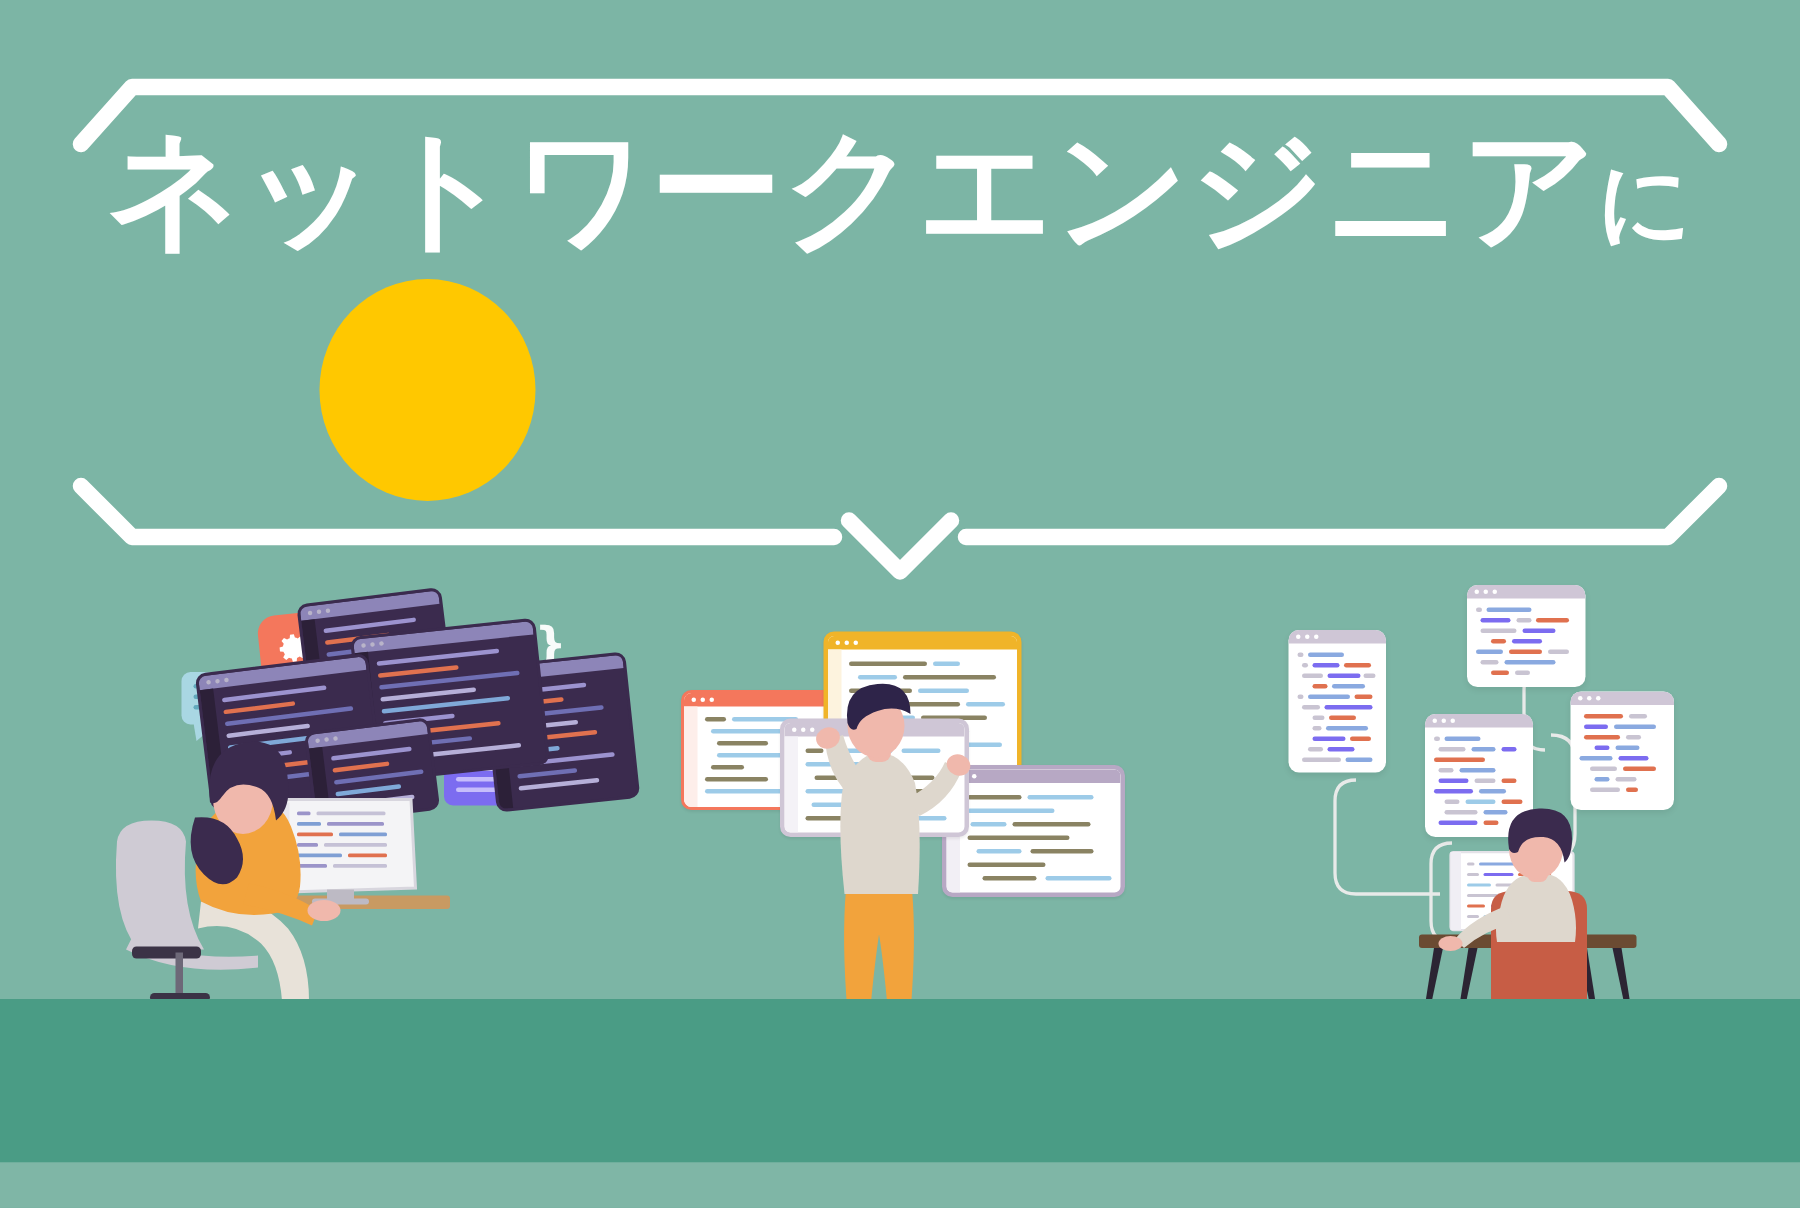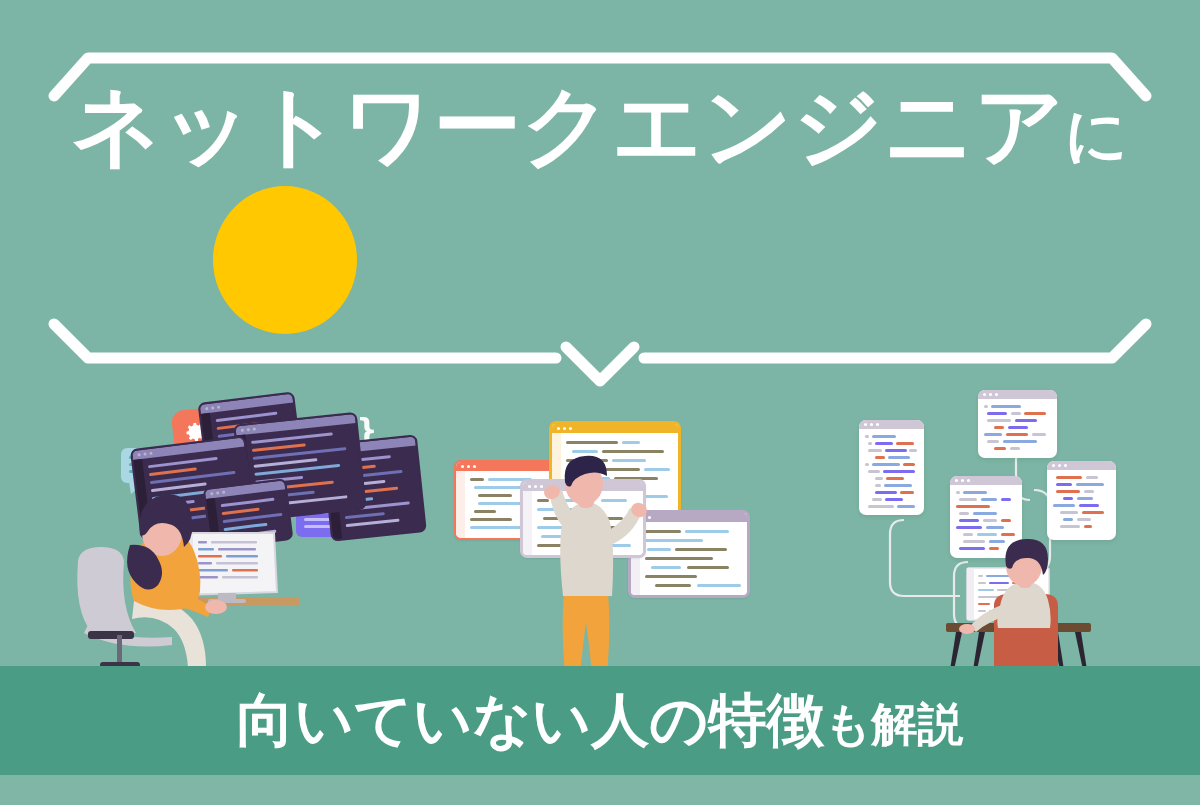--- a/index.html
+++ b/index.html
@@ -510,17 +510,14 @@
 
     <div class="title-line title-1">
       <span>ネットワークエンジニア</span><span class="tail">に</span>
     </div>
 
   </div>
 
   <div class="band-dark"></div>
   <div class="band-bot"></div>
 
-  <div class="subtitle">
-    <span>向いていない人の特徴</span><span class="small">も解説</span>
-  </div>
 
 </div>
 
 </body></html>

